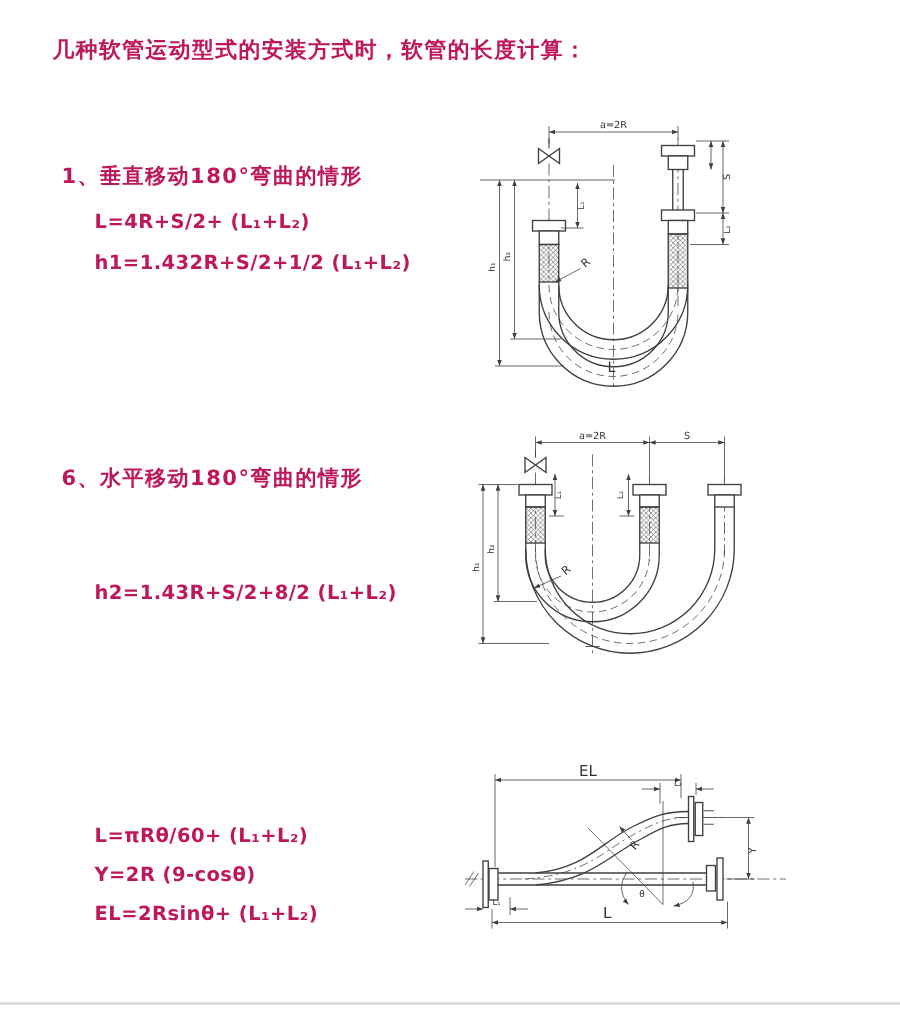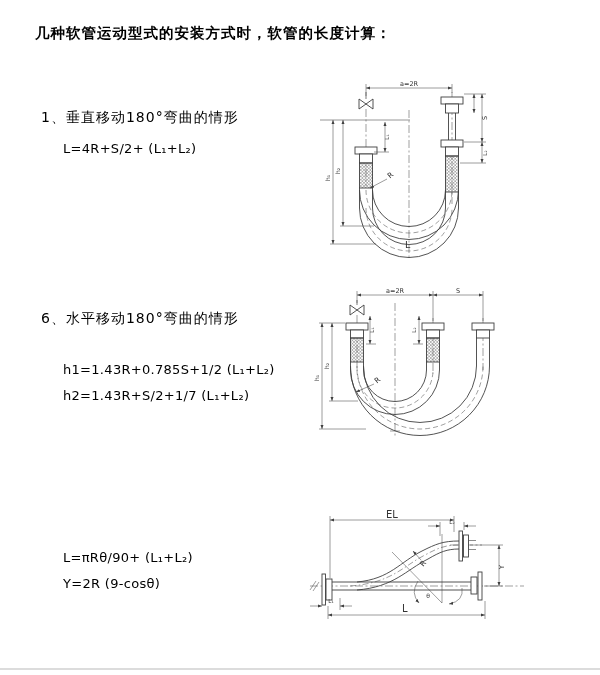--- a/index.html
+++ b/index.html
@@ -1,20 +1,20 @@
 <!DOCTYPE html>
 <html><head>
 <meta charset="utf-8">
 <style>
   html,body{margin:0;padding:0;background:#fff;}
   .page{position:relative;width:600px;height:675px;background:#ffffff;overflow:hidden;
-        font-family:"DejaVu Sans","Liberation Sans",sans-serif;color:#000000;}
+        font-family:"DejaVu Sans","Liberation Sans",sans-serif;color:#be185d;}
   .title{position:absolute;left:35px;top:24px;font-size:14.5px;font-weight:bold;letter-spacing:1px;}
-  .sec-heading{position:absolute;font-size:14px;font-weight:normal;letter-spacing:1px;}
-  .formula{position:absolute;font-size:13px;font-weight:400;letter-spacing:0.3px;}
+  .sec-heading{position:absolute;font-size:14px;font-weight:bold;letter-spacing:1px;}
+  .formula{position:absolute;font-size:13px;font-weight:700;letter-spacing:0.3px;}
   .dwg{position:absolute;}
   .page-edge{position:absolute;left:0;top:668px;width:600px;height:2px;background:#dcdcdc;}
   svg text{fill:#333;font-family:"DejaVu Sans","Liberation Sans",sans-serif;}
 </style>
 </head>
 <body>
 
 <div class="page">
 
   <svg width="0" height="0" style="position:absolute" aria-hidden="true">
@@ -25,27 +25,28 @@
       <pattern id="braidp" width="3.2" height="3.2" patternUnits="userSpaceOnUse">
         <path d="M0 3.2 L3.2 0 M0 0 L3.2 3.2" stroke="#6a6a6a" stroke-width="0.45"></path>
       </pattern>
     </defs>
   </svg>
 
   <div class="title">几种软管运动型式的安装方式时，软管的长度计算：</div>
 
   <div class="sec-heading" style="left:41px;top:109px">1、垂直移动180°弯曲的情形</div>
   <div class="formula" style="left:63px;top:141px">L=4R+S/2+ (L₁+L₂)</div>
+  <div class="formula" style="left:63px;top:168px">h1=1.432R+S/2+1/2 (L₁+L₂)</div>
 
   <div class="sec-heading" style="left:41px;top:310px">6、水平移动180°弯曲的情形</div>
-  <div class="formula" style="left:63px;top:362px">h1=1.43R+0.785S+1/2 (L₁+L₂)</div>
-  <div class="formula" style="left:63px;top:388px">h2=1.43R+S/2+1/7 (L₁+L₂)</div>
-
-  <div class="formula" style="left:63px;top:550px">L=πRθ/90+ (L₁+L₂)</div>
+  <div class="formula" style="left:63px;top:388px">h2=1.43R+S/2+8/2 (L₁+L₂)</div>
+
+  <div class="formula" style="left:63px;top:550px">L=πRθ/60+ (L₁+L₂)</div>
   <div class="formula" style="left:63px;top:576px">Y=2R (9-cosθ)</div>
+  <div class="formula" style="left:63px;top:602px">EL=2Rsinθ+ (L₁+L₂)</div>
 
   <svg class="dwg" style="left:308px;top:66px" width="280" height="195" viewBox="0 0 280 195">
     <g stroke="#3f3f3f" fill="none" stroke-width="0.9">
 
       <path d="M12 54 H102" stroke-width="0.55"></path>
 
       <g>
         <path d="M58 26 V33" stroke-width="0.7"></path>
         <polygon points="51,33 51,43 58,38" fill="#fff"></polygon>
         <polygon points="65,33 65,43 58,38" fill="#fff"></polygon>

